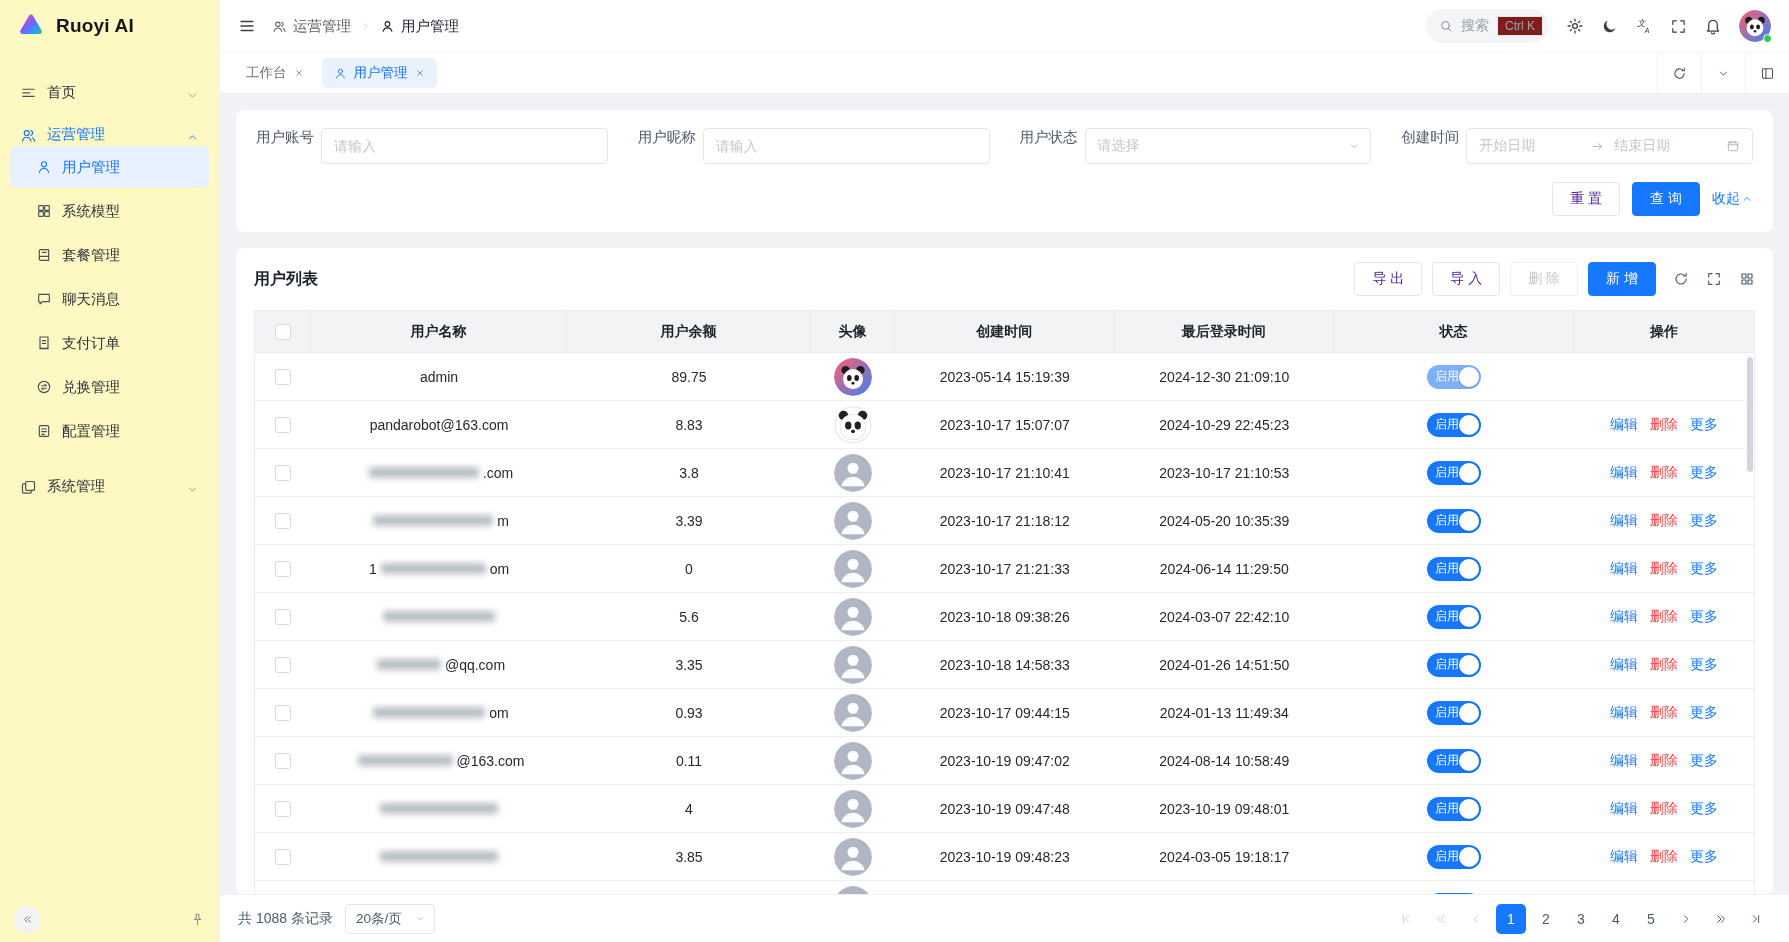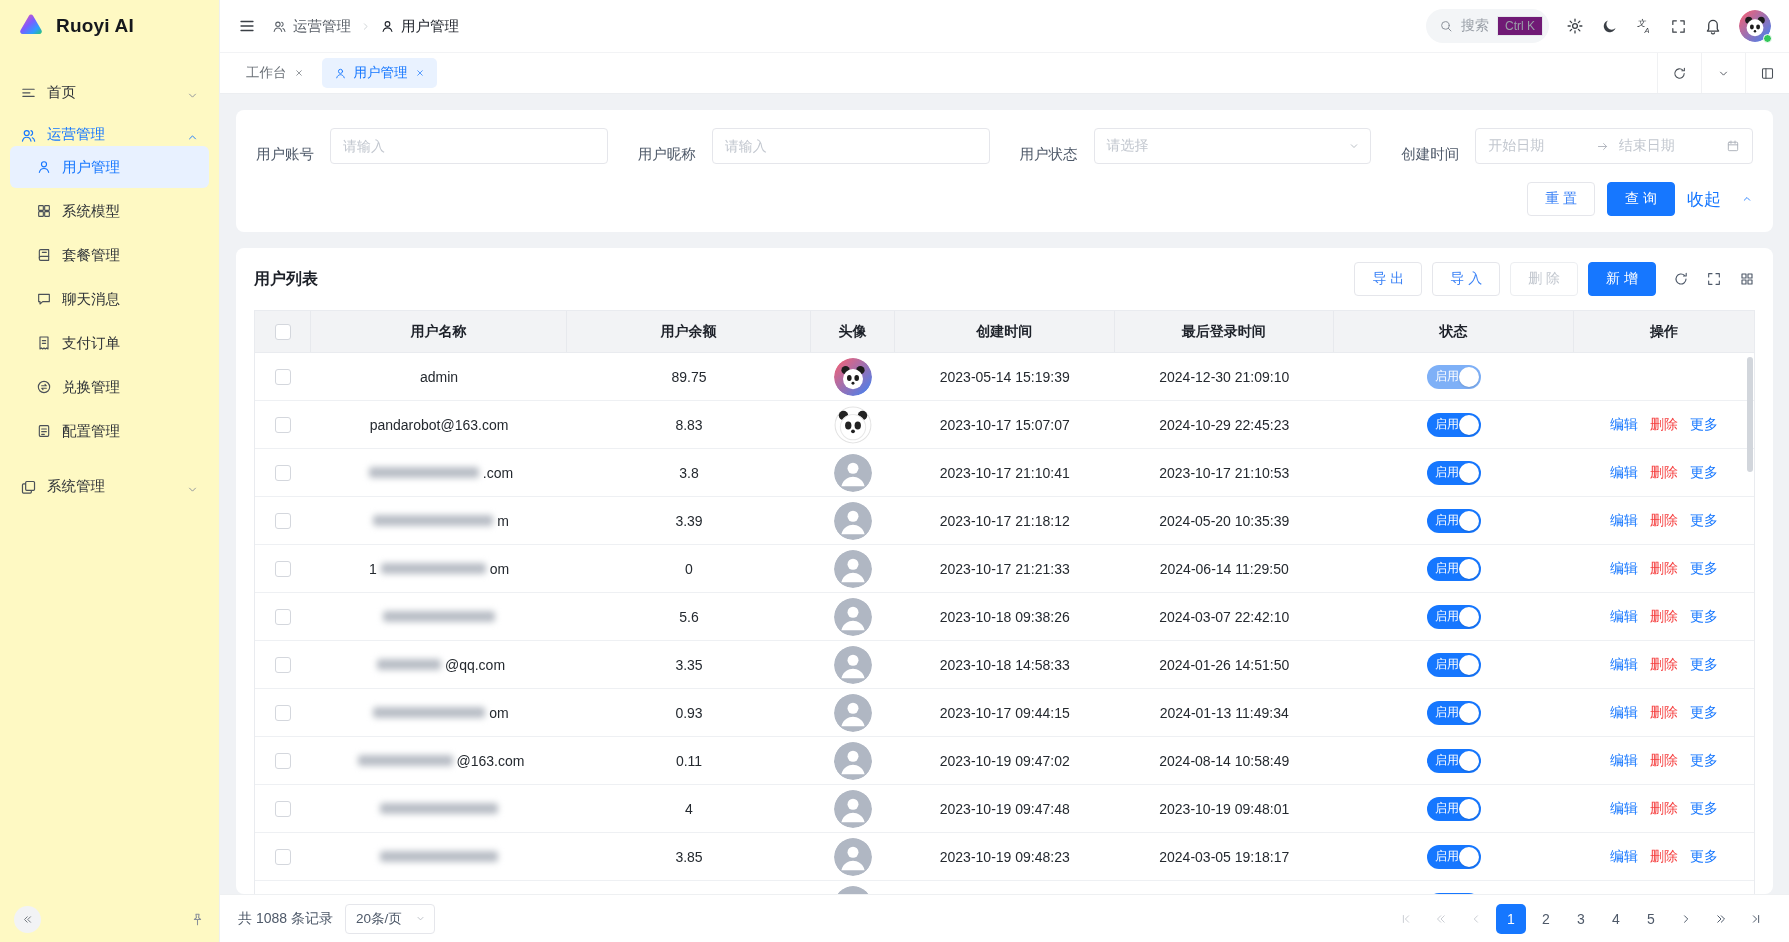--- a/index.html
+++ b/index.html
@@ -39,55 +39,55 @@
   .topbar{height:52px;background:#fff;display:flex;align-items:center;justify-content:space-between;padding:0 18px}
   .topbar-left{display:flex;align-items:center;gap:16px}
   .breadcrumb{display:flex;align-items:center;gap:9px;font-size:14.5px}
   .crumb{display:flex;align-items:center;gap:6px;color:#5a6068;cursor:pointer}
   .crumb .ic{width:15px;height:15px}
   .crumb.current{color:#1d2129}
   .sep{color:#c3c7cc}
   .topbar-right{display:flex;align-items:center;gap:17px}
   .search-pill{display:flex;align-items:center;gap:8px;background:#f3f5f7;border-radius:17px;height:34px;padding:0 6px 0 13px;color:#9aa0a8;cursor:pointer}
   .search-pill .ic{color:#8a9099}
-  kbd{background:#701a75;border:1px solid #e5e7eb;border-radius:0;font-size:12px;color:#9aa0a8;padding:2px 7px;font-family:inherit}
+  kbd{background:#7f1d1d;border:1px solid #e5e7eb;border-radius:0;font-size:12px;color:#9aa0a8;padding:2px 7px;font-family:inherit}
   .user-avatar{width:32px;height:32px;border-radius:50%;position:relative;display:inline-flex;cursor:pointer}
   .user-avatar svg{width:32px;height:32px;border-radius:50%}
   .online-dot{position:absolute;right:-1px;bottom:-1px;width:9px;height:9px;background:#34c759;border:1.5px solid #fff;border-radius:50%}
 
   
   .tabbar{height:42px;background:#fff;border-top:1px solid #f2f3f5;border-bottom:1px solid #eceef1;display:flex;align-items:stretch;justify-content:space-between;padding-left:14px}
   .tabs{display:flex;align-items:center;gap:6px}
   .tab{display:flex;align-items:center;gap:7px;height:30px;padding:0 12px;border-radius:5px;color:#6a7077;font-size:13.5px;cursor:pointer}
   .tab .ic{color:inherit}
   .tab.active{background:#e9f2ff;color:#1677ff}
   .tab-actions{display:flex;align-items:stretch}
   .ta{width:44px;display:flex;align-items:center;justify-content:center;border-left:1px solid #f0f1f3;color:#4b5158;cursor:pointer}
 
   
   .content{flex:1;min-height:0;background:#f0f2f5;padding:16px 16px 0;display:flex;flex-direction:column;gap:16px;overflow:hidden}
   .card{background:#fff;border-radius:8px}
 
   
   .filter-card{padding:18px 20px 16px}
   .filter-row{display:flex;gap:30px}
-  .field{display:flex;align-items:flex-end;gap:16px;flex:1;min-width:0}
+  .field{display:flex;align-items:flex-start;gap:7px;flex:1;min-width:0}
   .field label{color:#4e5969;font-size:14.5px;white-space:nowrap}
   .field input{flex:1;min-width:0;height:36px;border:1px solid #e5e6eb;border-radius:4px;padding:0 12px;font-size:14px;color:#333;font-family:inherit;outline:none}
   .field input::placeholder{color:#c2c7cf}
   .selectbox{flex:1;min-width:0;height:36px;border:1px solid #e5e6eb;border-radius:4px;padding:0 10px 0 12px;display:flex;align-items:center;justify-content:space-between;color:#c2c7cf;cursor:pointer;background:#fff}
   .selectbox .ic{color:#aeb3bb}
   .daterange{flex:1;min-width:0;height:36px;border:1px solid #e5e6eb;border-radius:4px;display:flex;align-items:center;gap:10px;padding:0 12px;color:#c2c7cf;cursor:pointer}
   .daterange .ph{flex:1;white-space:nowrap;overflow:hidden}
   .daterange .ic{color:#aeb3bb}
   .filter-actions{display:flex;align-items:center;justify-content:flex-end;gap:12px;margin-top:18px}
-  .btn{height:34px;padding:0 17px;border:1px solid #e5e6eb;background:#fff;border-radius:4px;font-size:14px;color:#3b82f6;cursor:pointer;font-family:inherit;white-space:nowrap}
+  .btn{height:34px;padding:0 17px;border:1px solid #e5e6eb;background:#fff;border-radius:4px;font-size:14px;color:#4c1d95;cursor:pointer;font-family:inherit;white-space:nowrap}
   .btn.primary{background:#1677ff;border-color:#1677ff;color:#fff}
   .btn.disabled{color:#c2c7cf;border-color:#eceef1;cursor:not-allowed}
-  .collapse-link{display:flex;align-items:center;gap:20px;color:#1677ff;font-size:17px;cursor:pointer}
+  .collapse-link{display:flex;align-items:center;gap:1px;color:#1677ff;font-size:14px;cursor:pointer}
 
   
   .table-card{flex:1;min-height:0;display:flex;flex-direction:column;overflow:hidden;padding:14px 18px 0}
   .card-head{display:flex;align-items:center;justify-content:space-between;margin-bottom:14px}
   .card-head h3{font-size:16px;color:#1d2129;font-weight:700}
   .toolbar{display:flex;align-items:center;gap:10px}
   .toolbar .tool-ic{color:#4e5969;margin-left:7px;cursor:pointer}
   .table-wrap{flex:1;min-height:0;position:relative;border:1px solid #e9ebef;border-bottom:none;overflow:hidden}
   .thead{display:flex;background:#f2f3f5;border-bottom:1px solid #e9ebef;height:42px}
   .thead .tcell{font-weight:700;color:#1d2129;border-right:1px solid #e7e9ed}

